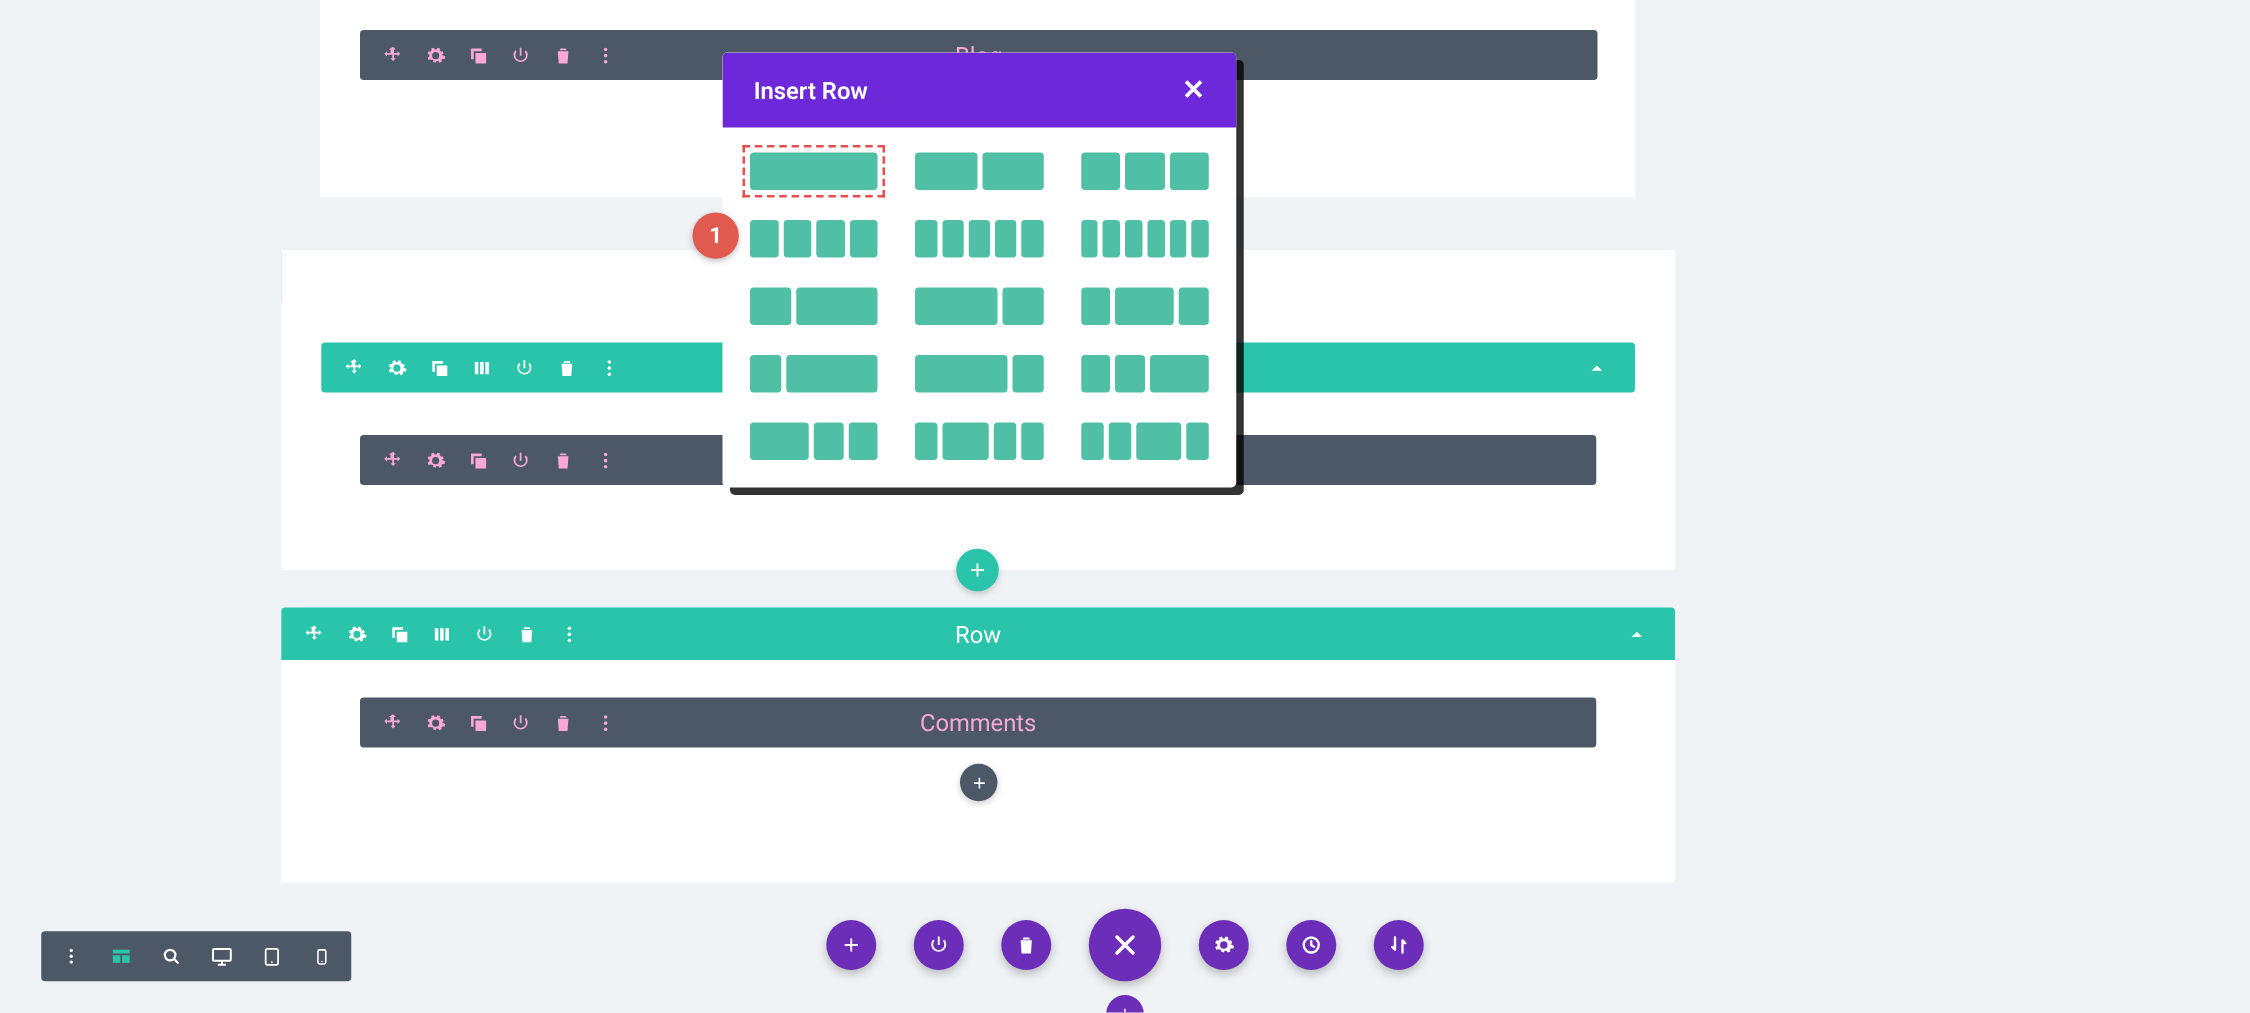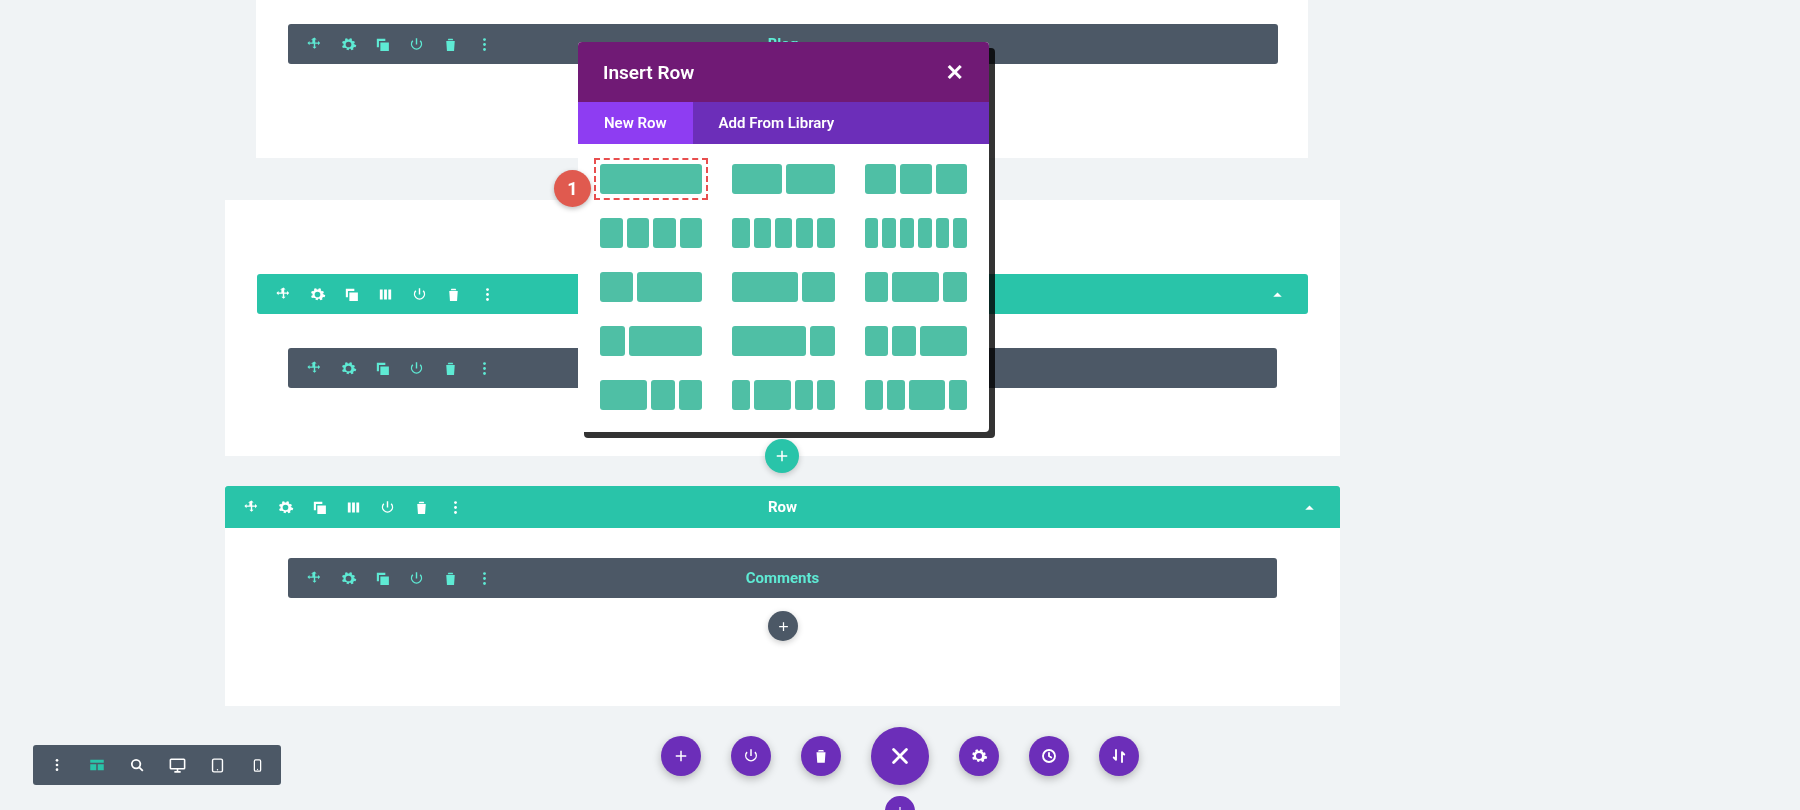--- a/index.html
+++ b/index.html
@@ -8,38 +8,38 @@
 .canvas { width: 1800px; height: 810px; position: relative; }
 
 
 .section { position: absolute; background: #fff; }
 .section1 { left: 256px; top: 0; width: 1052px; height: 158px; }
 .section2 { left: 225px; top: 200px; width: 1115px; height: 256px; }
 .section3 { left: 225px; top: 486px; width: 1115px; height: 220px; }
 
 
 .bar { position: absolute; display: flex; align-items: center; border-radius: 3px; }
-.bar-dark { background: #4c5866; color: #5eead4; }
+.bar-dark { background: #4c5866; color: #f9a8d4; }
 .bar-blue { background: #2b87da; color: #fff; }
 .bar-teal { background: #29c4a9; color: #fff; }
 
 .bar .tools { display: flex; gap: 17px; padding-left: 18px; align-items: center; }
-.bar .title { position: absolute; left: 50%; transform: translateX(-50%); font-size: 15px; font-weight: 700; }
+.bar .title { position: absolute; left: 50%; transform: translateX(-50%); font-size: 19px; font-weight: 400; }
 .bar .chevron { margin-left: auto; margin-right: 22px; }
 
 .ic { width: 17px; height: 17px; display: inline-flex; align-items: center; justify-content: center; cursor: pointer; }
 .ic svg { width: 17px; height: 17px; fill: currentColor; }
 
 
 .add-circle { position: absolute; width: 34px; height: 34px; border-radius: 50%; background: #29c4a9; color: #fff; display: flex; align-items: center; justify-content: center; font-size: 20px; font-weight: 700; box-shadow: 0 2px 6px rgba(0,0,0,.2); cursor: pointer; }
 .add-circle-dark { background: #4c5866; width: 30px; height: 30px; font-size: 18px; }
 
 
 .popup { position: absolute; left: 578px; top: 42px; width: 411px; background: #fff; border-radius: 4px; box-shadow: 6px 6px 0 rgba(0,0,0,.8); overflow: hidden; z-index: 50; }
-.popup-head { background: #701a75; color: #fff; height: 60px; display: flex; align-items: center; padding: 0 25px; font-size: 19px; font-weight: 600; }
+.popup-head { background: #6d28d9; color: #fff; height: 60px; display: flex; align-items: center; padding: 0 25px; font-size: 19px; font-weight: 600; }
 .popup-head .close { margin-left: auto; cursor: pointer; font-size: 22px; }
 .popup-tabs { display: flex; background: #6c2eb9; }
 .popup-tabs .tab { padding: 12px 26px; font-size: 15px; font-weight: 600; color: #fff; cursor: pointer; }
 .popup-tabs .tab.active { background: #8e3df2; }
 
 .layout-grid { padding: 20px 22px 22px; display: grid; grid-template-columns: repeat(3, 1fr); gap: 24px 30px; }
 .layout-opt { display: flex; gap: 4px; height: 30px; cursor: pointer; }
 .layout-opt .c { background: #4fbfa5; border-radius: 3px; }
 .layout-opt.sel { outline: 2px dashed #e84e4e; outline-offset: 4px; }
 
@@ -334,24 +334,20 @@
         <svg viewBox="0 0 24 24" width="15" height="15" fill="#fff">
           <path d="M11 5h2v6h6v2h-6v6h-2v-6H5v-2h6z"></path>
         </svg>
       </div>
   </div>
 
   <div class="popup">
     <div class="popup-head">
       <span>Insert Row</span>
       <span class="close">✕</span>
-    </div>
-    <div class="popup-tabs">
-      <div class="tab active">New Row</div>
-      <div class="tab">Add From Library</div>
     </div>
     <div class="layout-grid" id="layout-grid">
         <div class="layout-opt sel">
           <div class="c" style="flex: 1 1 0px;"></div>
         </div>
         <div class="layout-opt">
           <div class="c" style="flex: 1 1 0px;"></div>
           <div class="c" style="flex: 1 1 0px;"></div>
         </div>
         <div class="layout-opt">

